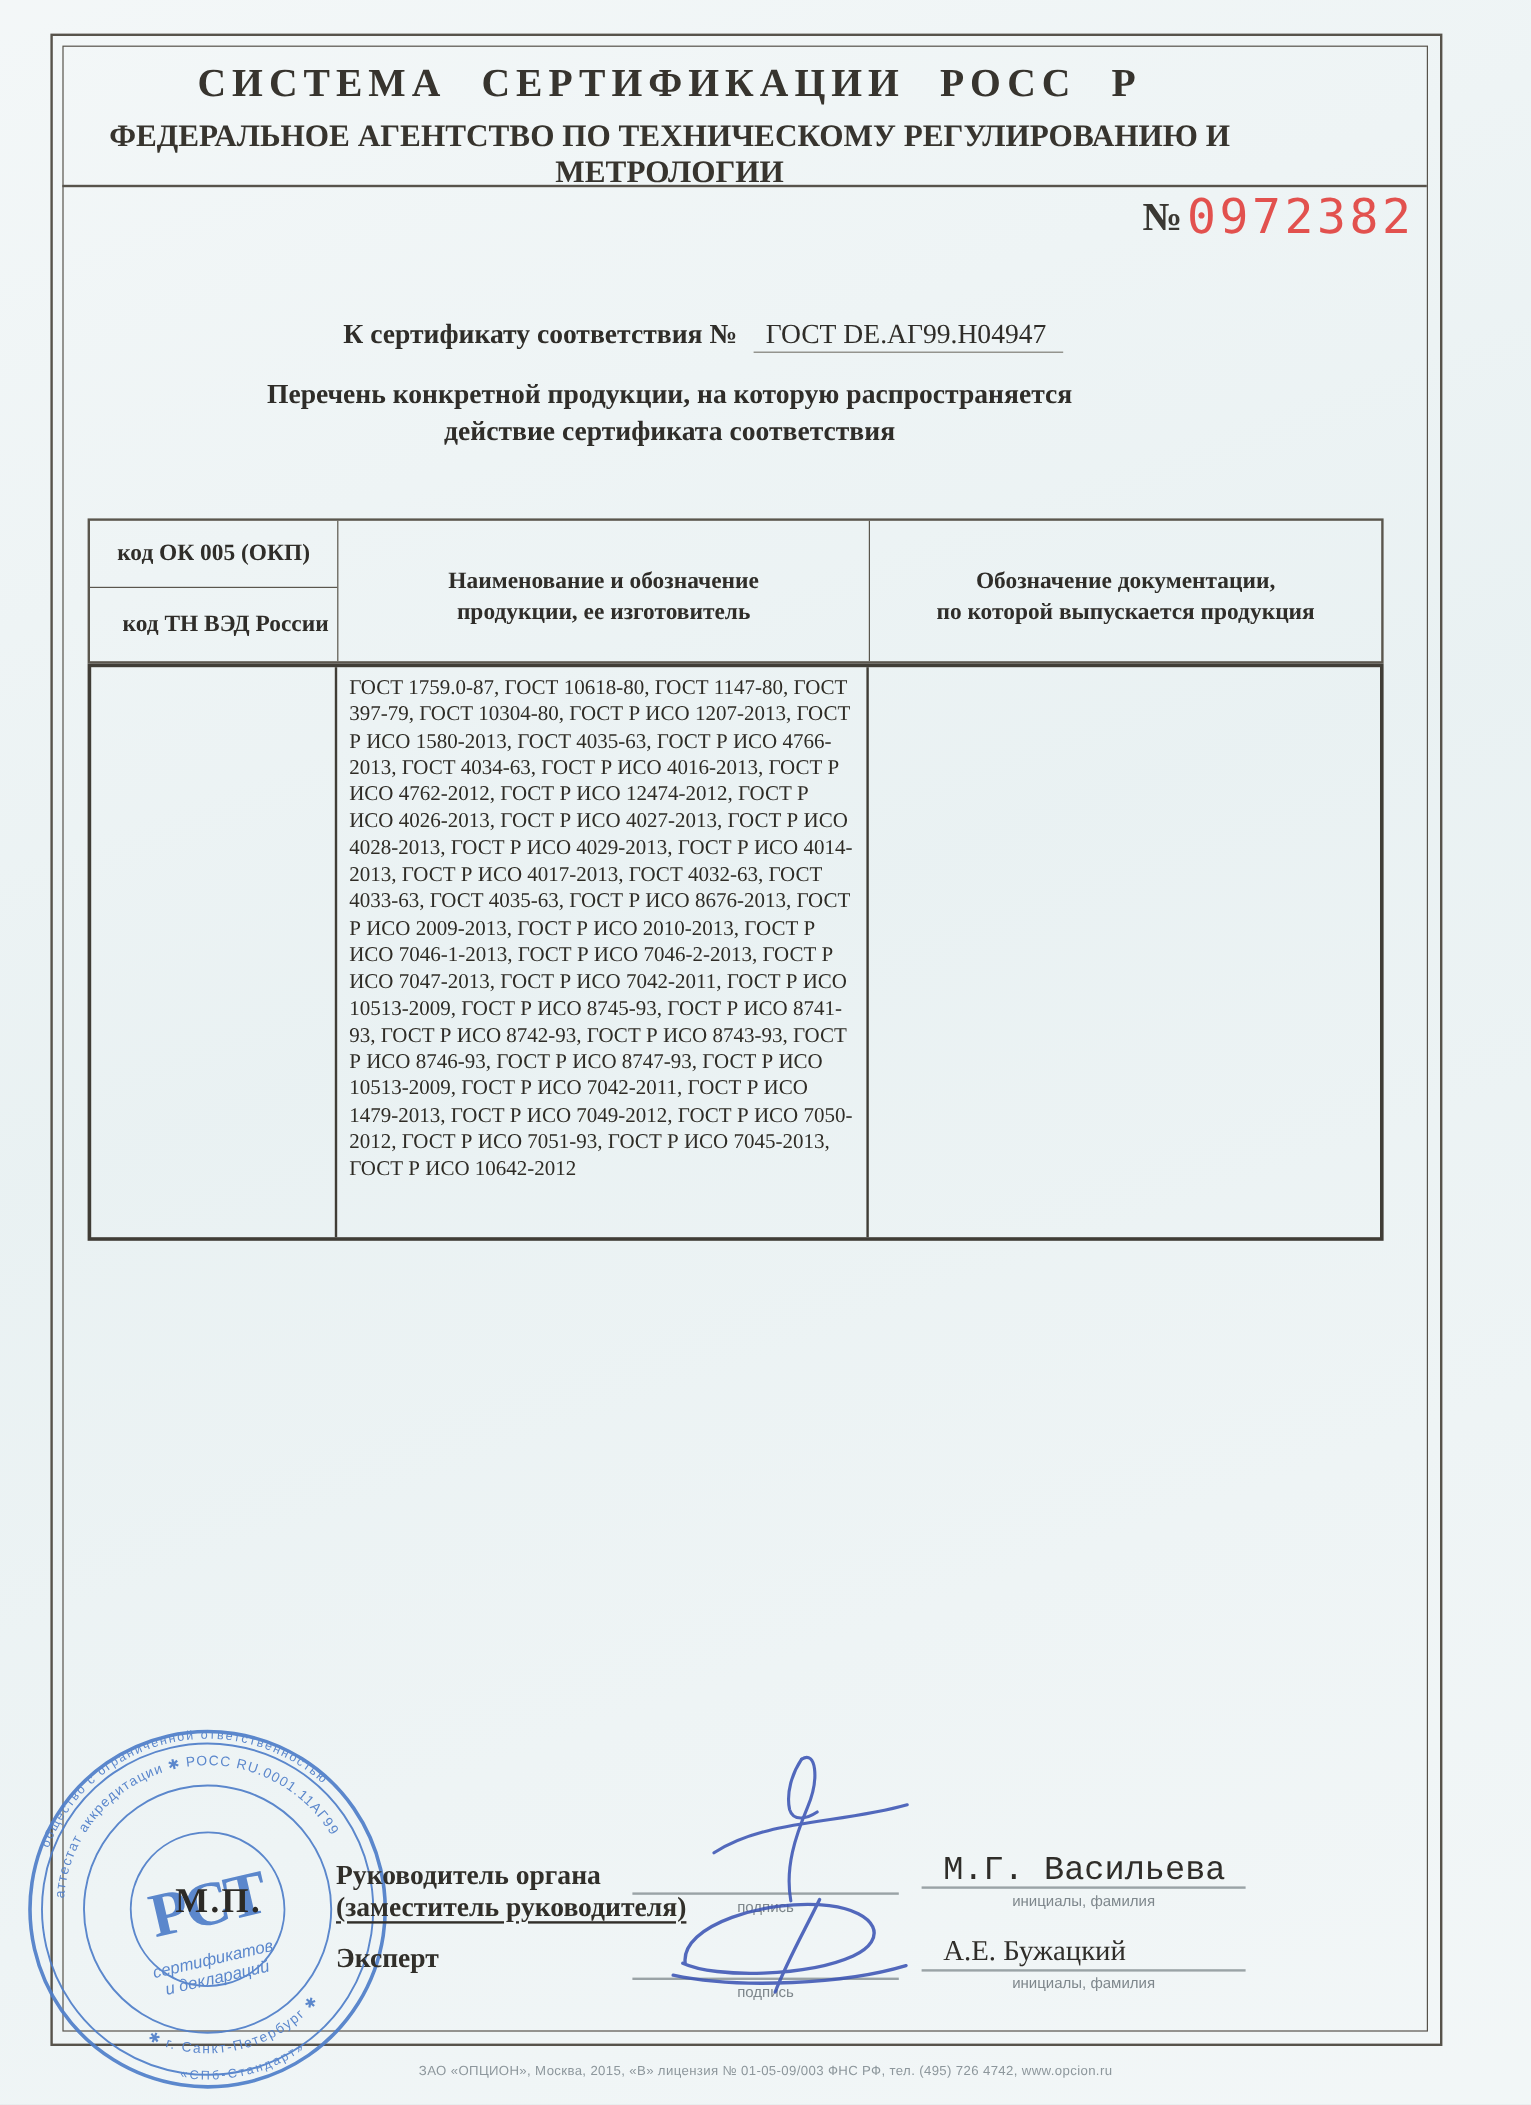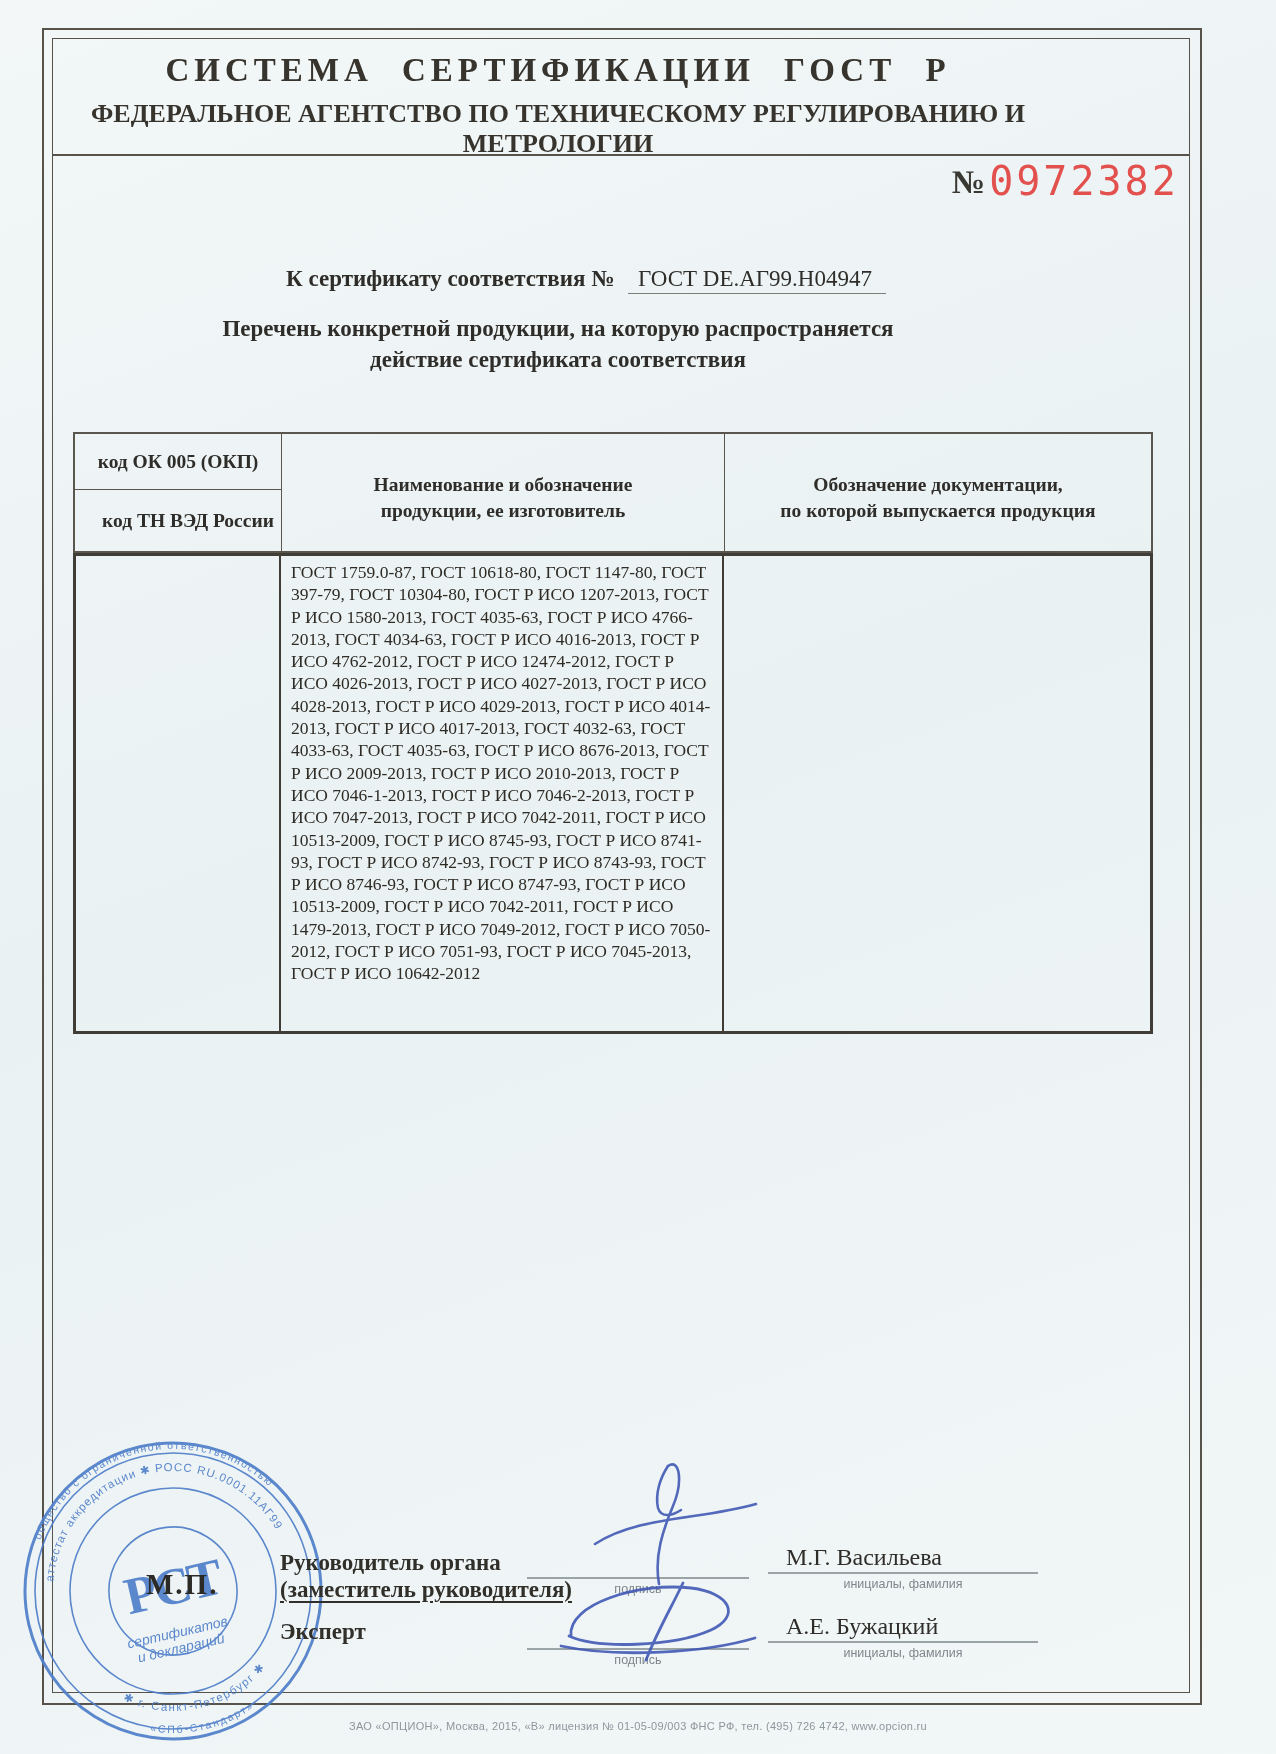--- a/index.html
+++ b/index.html
@@ -53,38 +53,38 @@
   .sig-line{height:1.5px;background:#9aa3a6;}
   .sigline1{left:527px;top:1577px;width:222px;}
   .sigline2{left:527px;top:1648px;width:222px;}
   .nameline1{left:768px;top:1572px;width:270px;}
   .nameline2{left:768px;top:1641px;width:270px;}
   .small-label{font-family:"Liberation Sans","DejaVu Sans",sans-serif;font-size:12.5px;color:#7e878c;text-align:center;}
   .signlabel1{left:527px;top:1582px;width:222px;}
   .signlabel2{left:527px;top:1653px;width:222px;}
   .namelabel1{left:768px;top:1577px;width:270px;}
   .namelabel2{left:768px;top:1646px;width:270px;}
-  .name1{left:770px;top:1544px;width:266px;font-size:24px;text-align:left;padding-left:16px;}
+  .name1{left:770px;top:1544px;width:266px;font-size:28px;text-align:left;padding-left:16px;font-family:Liberation Mono, monospace;}
   .name2{left:770px;top:1613px;width:266px;font-size:24px;text-align:left;padding-left:16px;}
   .sig-ink{pointer-events:none;}
   .sig1{left:540px;top:1458px;}
   .sig2{left:553px;top:1578px;}
   
   .footer{left:0;top:1720px;width:1276px;text-align:center;font-family:"Liberation Sans","DejaVu Sans",sans-serif;font-size:11px;color:#8d979c;letter-spacing:.3px;}
 </style>
 </head>
 <body>
 
 <div class="page">
 
   <div class="abs border-outer"></div>
   <div class="abs border-inner"></div>
   <div class="abs hdr-divider"></div>
 
-  <div class="abs centered title1">СИСТЕМА СЕРТИФИКАЦИИ ГОСТ Р</div>
+  <div class="abs centered title1">СИСТЕМА СЕРТИФИКАЦИИ РОСС Р</div>
   <div class="abs centered title2">ФЕДЕРАЛЬНОЕ АГЕНТСТВО ПО ТЕХНИЧЕСКОМУ РЕГУЛИРОВАНИЮ И МЕТРОЛОГИИ</div>
 
   <div class="abs serial">
     <span class="serial-no">№</span>
     <span class="serial-num">0972382</span>
   </div>
 
   <div class="abs centered cert-line">
     <span class="cert-label">К сертификату соответствия №</span>
     <span class="cert-value">ГОСТ DE.АГ99.Н04947</span>

